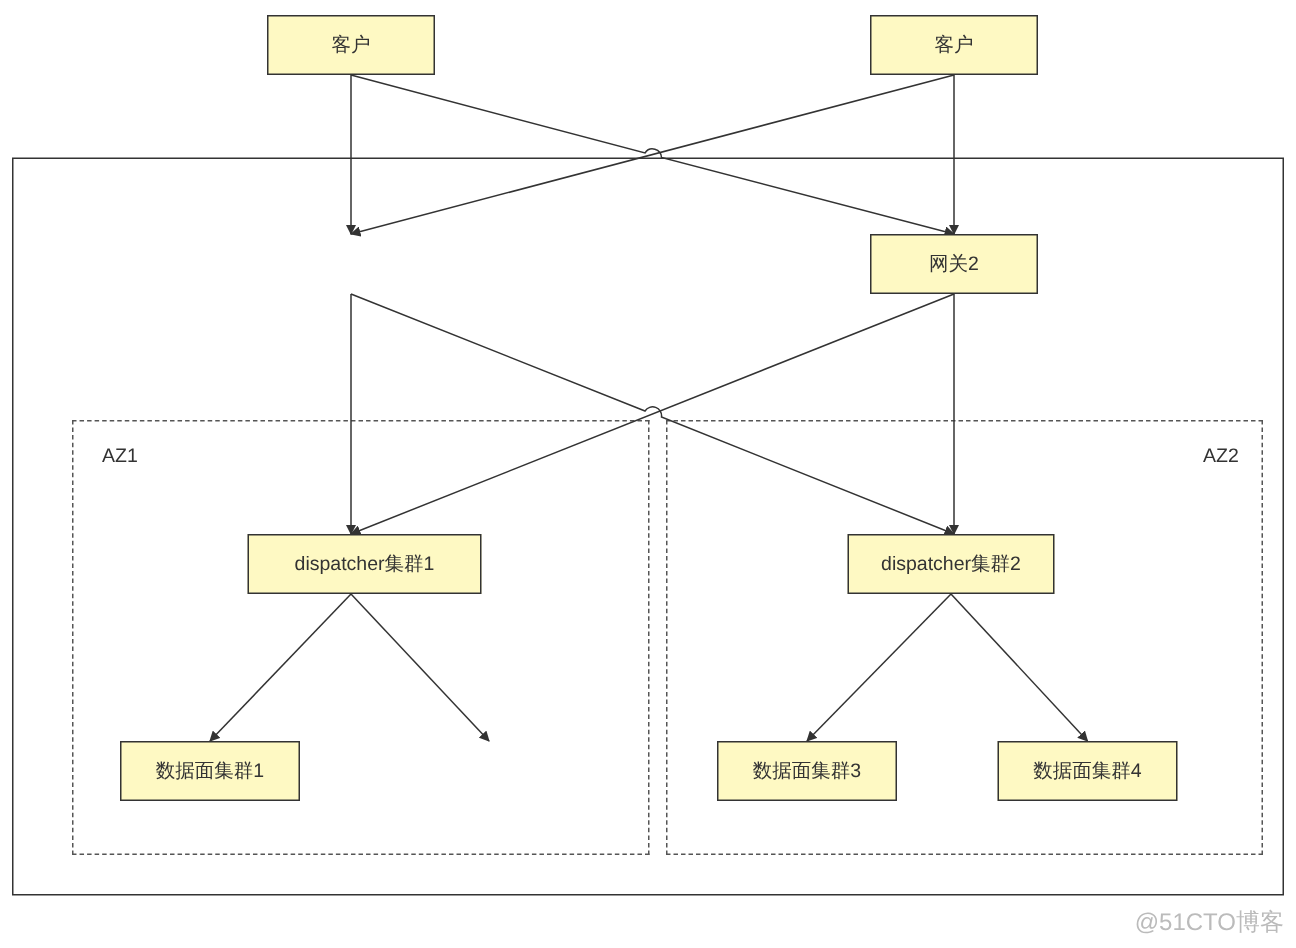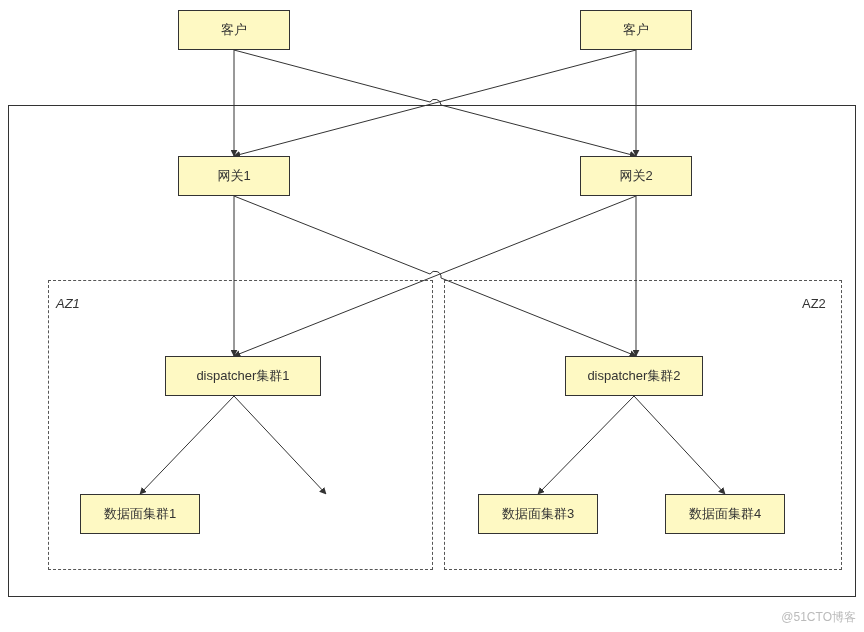--- a/index.html
+++ b/index.html
@@ -49,43 +49,42 @@
   .outer {
     position: absolute;
     border: 1px solid #333;
     box-sizing: border-box;
     z-index: 0;
   }
   .watermark {
     position: absolute;
     right: 8px;
     bottom: 6px;
-    font-size: 12px;
+    font-size: 16px;
     color: #bbb;
   }
   .node, .region-label { z-index: 3; }
 </style>
 </head>
 <body>
 
 <div class="stage">
 
   <div class="outer" style="left:8px; top:105px; width:848px; height:492px;"></div>
 
   <div class="region" style="left:48px; top:280px; width:385px; height:290px;"></div>
-  <div class="region-label" style="left:56px; top:296px;font-style:italic;">AZ1</div>
+  <div class="region-label" style="left:68px; top:296px;">AZ1</div>
 
   <div class="region" style="left:444px; top:280px; width:398px; height:290px;"></div>
   <div class="region-label" style="left:802px; top:296px;">AZ2</div>
 
   <div class="node" style="left:178px; top:10px; width:112px; height:40px;">客户</div>
 
   <div class="node" style="left:580px; top:10px; width:112px; height:40px;">客户</div>
 
-  <div class="node" style="left:178px; top:156px; width:112px; height:40px;">网关1</div>
 
   <div class="node" style="left:580px; top:156px; width:112px; height:40px;">网关2</div>
 
   <div class="node" style="left:165px; top:356px; width:156px; height:40px;">dispatcher集群1</div>
 
   <div class="node" style="left:565px; top:356px; width:138px; height:40px;">dispatcher集群2</div>
 
   <div class="node" style="left:80px;  top:494px; width:120px; height:40px;">数据面集群1</div>
 
 

